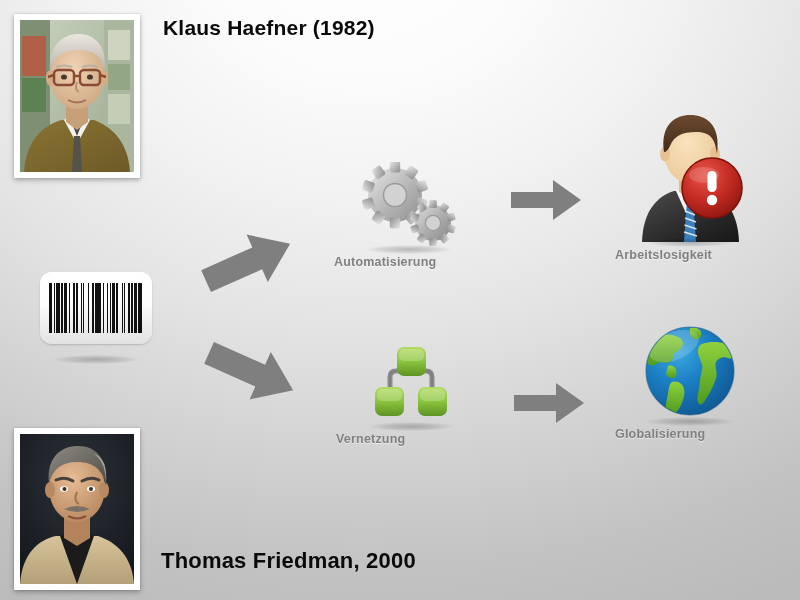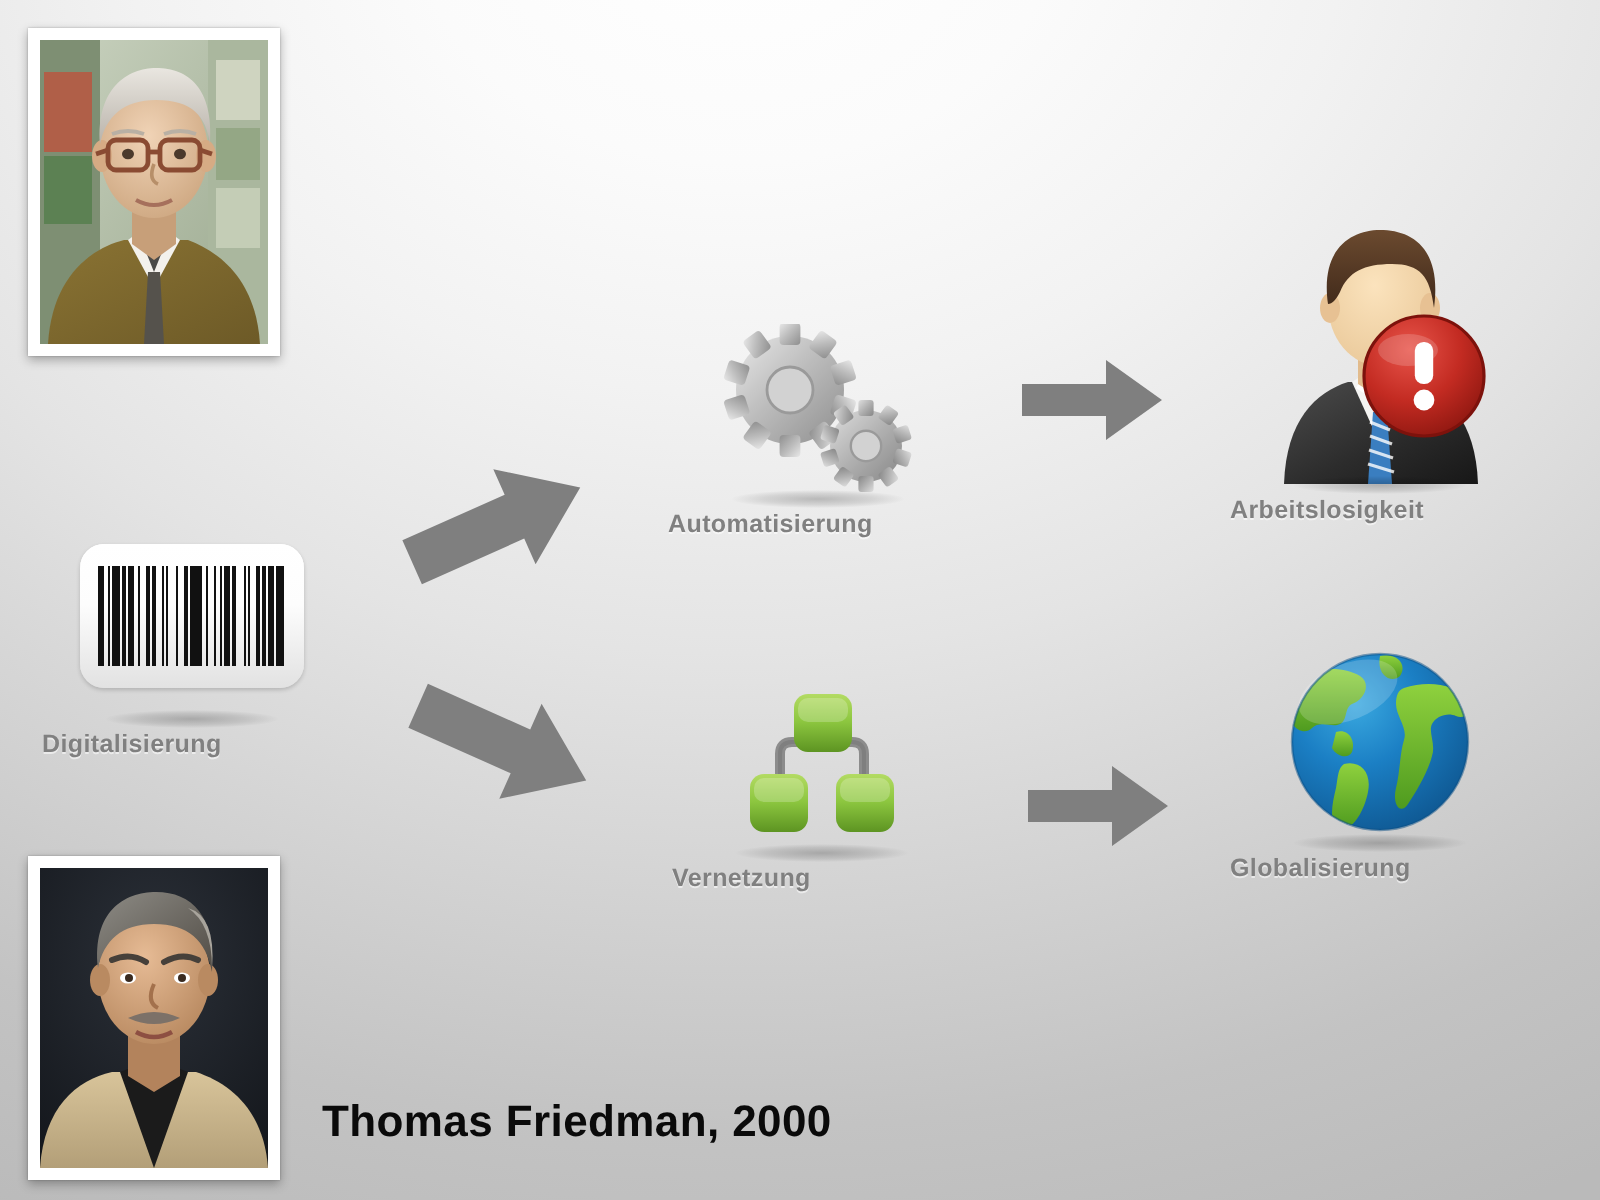--- a/index.html
+++ b/index.html
@@ -174,20 +174,21 @@
 
         <path d="M36 47 q8 -3 16 0" stroke="#b9b0a4" stroke-width="2" fill="none"></path>
         <path d="M62 47 q8 -3 16 0" stroke="#b9b0a4" stroke-width="2" fill="none"></path>
 
         <path d="M57 62 q-3 8 2 10" stroke="#b78f69" stroke-width="1.8" fill="none"></path>
         <path d="M48 80 q9 5 18 0" stroke="#a6705c" stroke-width="2" fill="none"></path>
       </svg>
     </div>
   </div>
 
+  <div class="slide-title" id="title-top">Klaus Haefner (1982)</div>
 
   <div class="portrait" id="portrait-bottom">
     <div class="photo">
       <svg viewBox="0 0 114 150" width="114" height="150" preserveAspectRatio="none">
         <defs>
           <radialGradient id="bgDark" cx="50%" cy="30%" r="85%">
             <stop offset="0" stop-color="#2b3038"></stop>
               <stop offset="1" stop-color="#13161b"></stop>
           </radialGradient>
           <radialGradient id="skinF" cx="42%" cy="36%" r="68%">
@@ -289,21 +290,20 @@
             <i style="flex: 2 0 0px; background: rgb(17, 17, 17);"></i>
             <i style="flex: 1 0 0px; background: transparent;"></i>
             <i style="flex: 3 0 0px; background: rgb(17, 17, 17);"></i>
             <i style="flex: 2 0 0px; background: transparent;"></i>
             <i style="flex: 4 0 0px; background: rgb(17, 17, 17);"></i>
             <i style="flex: 1 0 0px; background: transparent;"></i>
           </div>
       </div>
       <div class="icon-shadow"></div>
     </div>
-    <div class="caption">Digitalisierung</div>
   </div>
 
   <div class="node" id="node-automatisierung">
     <div class="art">
       <svg class="gears" width="110" height="92" viewBox="0 0 110 92">
         <defs>
           <linearGradient id="gearGrad" x1="0" y1="0" x2="1" y2="1">
             <stop offset="0" stop-color="#e8e8e8"></stop>
             <stop offset="45%" stop-color="#bdbdbd"></stop>
             <stop offset="100%" stop-color="#8e8e8e"></stop>

